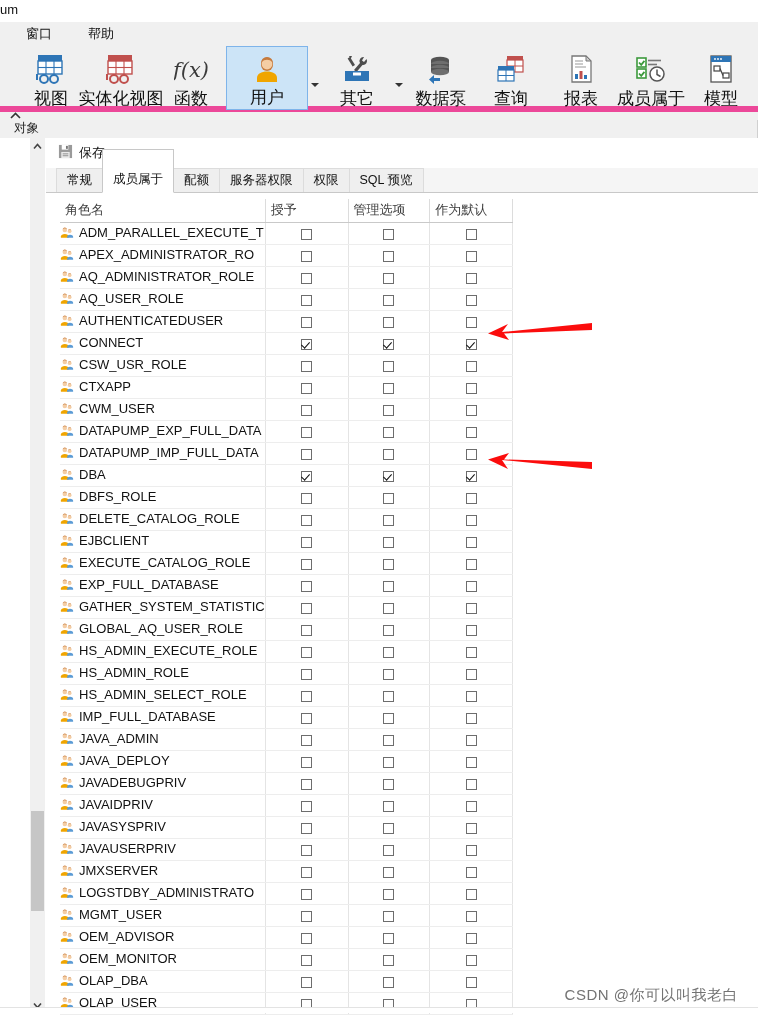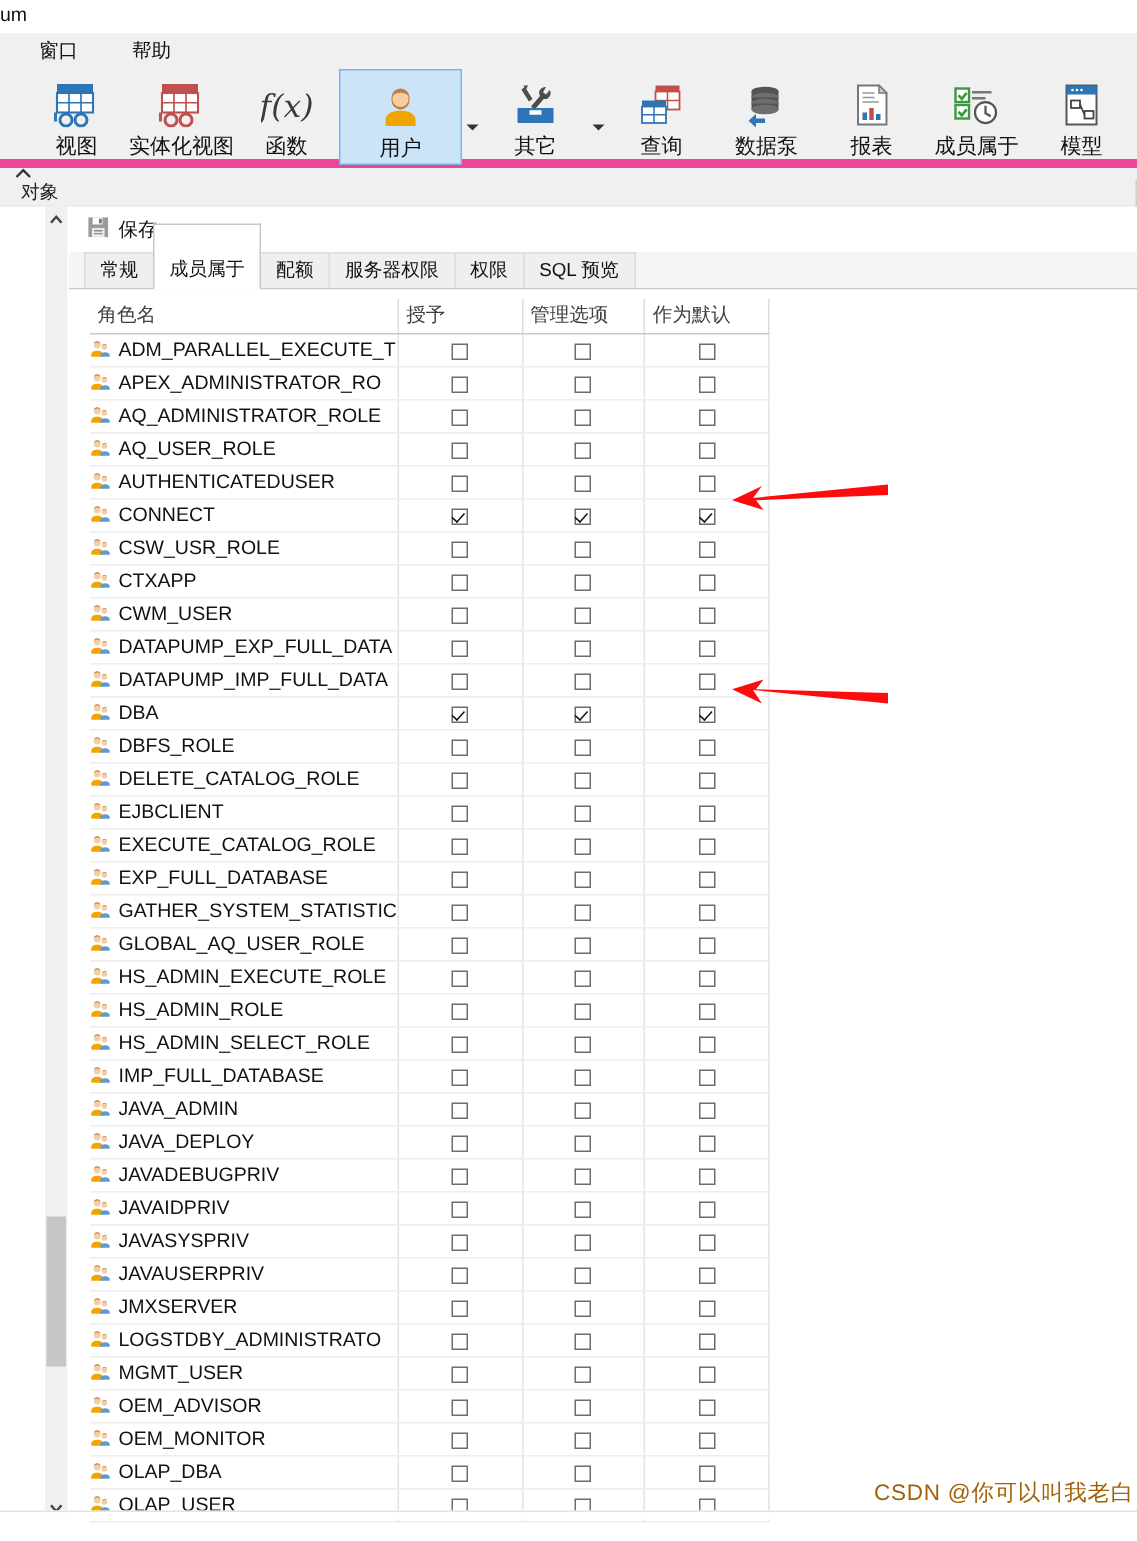--- a/index.html
+++ b/index.html
@@ -48,21 +48,21 @@
   }
   .rib.sel{
     background:#cce4f7;
     border:1px solid #7eb4ea;
     width:82px;
   }
   .rib .glyph{
     height:36px; display:flex; align-items:center; justify-content:center;
   }
   .rib .lbl{
-    font-size:14px; color:#111; margin-top:1px; white-space:nowrap;
+    font-size:17px; color:#111; margin-top:1px; white-space:nowrap;
   }
   .rib-drop{
     width:14px; height:64px; display:flex; align-items:center; justify-content:center;
     padding-top:14px;
   }
   .caret{
     width:0;height:0;border-left:4px solid transparent;border-right:4px solid transparent;
     border-top:4px solid #333;
   }
 
@@ -214,23 +214,23 @@
   col.c-b{width:78px;}
   col.c-c{width:79px;}
 
   
   .arrow{
     position:absolute;
     pointer-events:none;
   }
   .watermark{
     position:absolute;
-    right:2px; bottom:8px;
+    right:20px; bottom:8px;
     font-size:15px;
-    color:#a16207;
+    color:#737373;
     letter-spacing:.5px;
   }
   .bottombar{
     position:absolute;left:0;right:0;bottom:0;height:6px;background:#ffffff;
     border-top:1px solid #e3e3e3;
   }
 </style>
 </head>
 <body>
 
@@ -315,47 +315,47 @@
       </span>
       <span class="lbl">其它</span>
     </div>
     <div class="rib-drop">
       <span class="caret"></span>
     </div>
 
     <div class="rib">
       <span class="glyph">
         <svg width="34" height="30" viewBox="0 0 34 30">
+          <ellipse cx="16" cy="6" rx="9" ry="3.2" fill="#545454"></ellipse>
+          <rect x="7" y="6" width="18" height="4" fill="#545454"></rect>
+          <ellipse cx="16" cy="10" rx="9" ry="3.2" fill="#6e6e6e"></ellipse>
+          <rect x="7" y="10" width="18" height="4" fill="#545454"></rect>
+          <ellipse cx="16" cy="14" rx="9" ry="3.2" fill="#6e6e6e"></ellipse>
+          <rect x="7" y="14" width="18" height="4" fill="#545454"></rect>
+          <ellipse cx="16" cy="18" rx="9" ry="3.2" fill="#6e6e6e"></ellipse>
+          <path d="M16 24 l-6 0 0-3 -5 4.5 5 4.5 0-3 6 0z" fill="#2e75b6"></path>
+        </svg>
+      </span>
+      <span class="lbl">数据泵</span>
+    </div>
+
+    <div class="rib">
+      <span class="glyph">
+        <svg width="34" height="30" viewBox="0 0 34 30">
           <rect x="13" y="2" width="16" height="4" fill="#c0504d"></rect>
           <rect x="13" y="6" width="16" height="12" fill="#fff" stroke="#c0504d" stroke-width="1.2"></rect>
           <line x1="13" y1="12" x2="29" y2="12" stroke="#c0504d" stroke-width="1"></line>
           <line x1="21" y1="6" x2="21" y2="18" stroke="#c0504d" stroke-width="1"></line>
           <rect x="4" y="12" width="16" height="4" fill="#2e75b6"></rect>
           <rect x="4" y="16" width="16" height="11" fill="#fff" stroke="#2e75b6" stroke-width="1.2"></rect>
           <line x1="4" y1="21.5" x2="20" y2="21.5" stroke="#2e75b6" stroke-width="1"></line>
           <line x1="12" y1="16" x2="12" y2="27" stroke="#2e75b6" stroke-width="1"></line>
         </svg>
       </span>
       <span class="lbl">查询</span>
-    </div>
-
-    <div class="rib">
-      <span class="glyph">
-        <svg width="34" height="30" viewBox="0 0 34 30">
-          <ellipse cx="16" cy="6" rx="9" ry="3.2" fill="#545454"></ellipse>
-          <rect x="7" y="6" width="18" height="4" fill="#545454"></rect>
-          <ellipse cx="16" cy="10" rx="9" ry="3.2" fill="#6e6e6e"></ellipse>
-          <rect x="7" y="10" width="18" height="4" fill="#545454"></rect>
-          <ellipse cx="16" cy="14" rx="9" ry="3.2" fill="#6e6e6e"></ellipse>
-          <rect x="7" y="14" width="18" height="4" fill="#545454"></rect>
-          <ellipse cx="16" cy="18" rx="9" ry="3.2" fill="#6e6e6e"></ellipse>
-          <path d="M16 24 l-6 0 0-3 -5 4.5 5 4.5 0-3 6 0z" fill="#2e75b6"></path>
-        </svg>
-      </span>
-      <span class="lbl">数据泵</span>
     </div>
 
     <div class="rib">
       <span class="glyph">
         <svg width="34" height="30" viewBox="0 0 34 30">
           <path d="M8 2 h14 l5 5 v21 h-19z" fill="#fff" stroke="#777" stroke-width="1.3"></path>
           <path d="M22 2 l5 5 h-5z" fill="#ccc" stroke="#777" stroke-width="1"></path>
           <line x1="11" y1="7" x2="19" y2="7" stroke="#999" stroke-width="1"></line>
           <line x1="11" y1="10" x2="19" y2="10" stroke="#999" stroke-width="1"></line>
           <line x1="11" y1="13" x2="22" y2="13" stroke="#999" stroke-width="1"></line>

